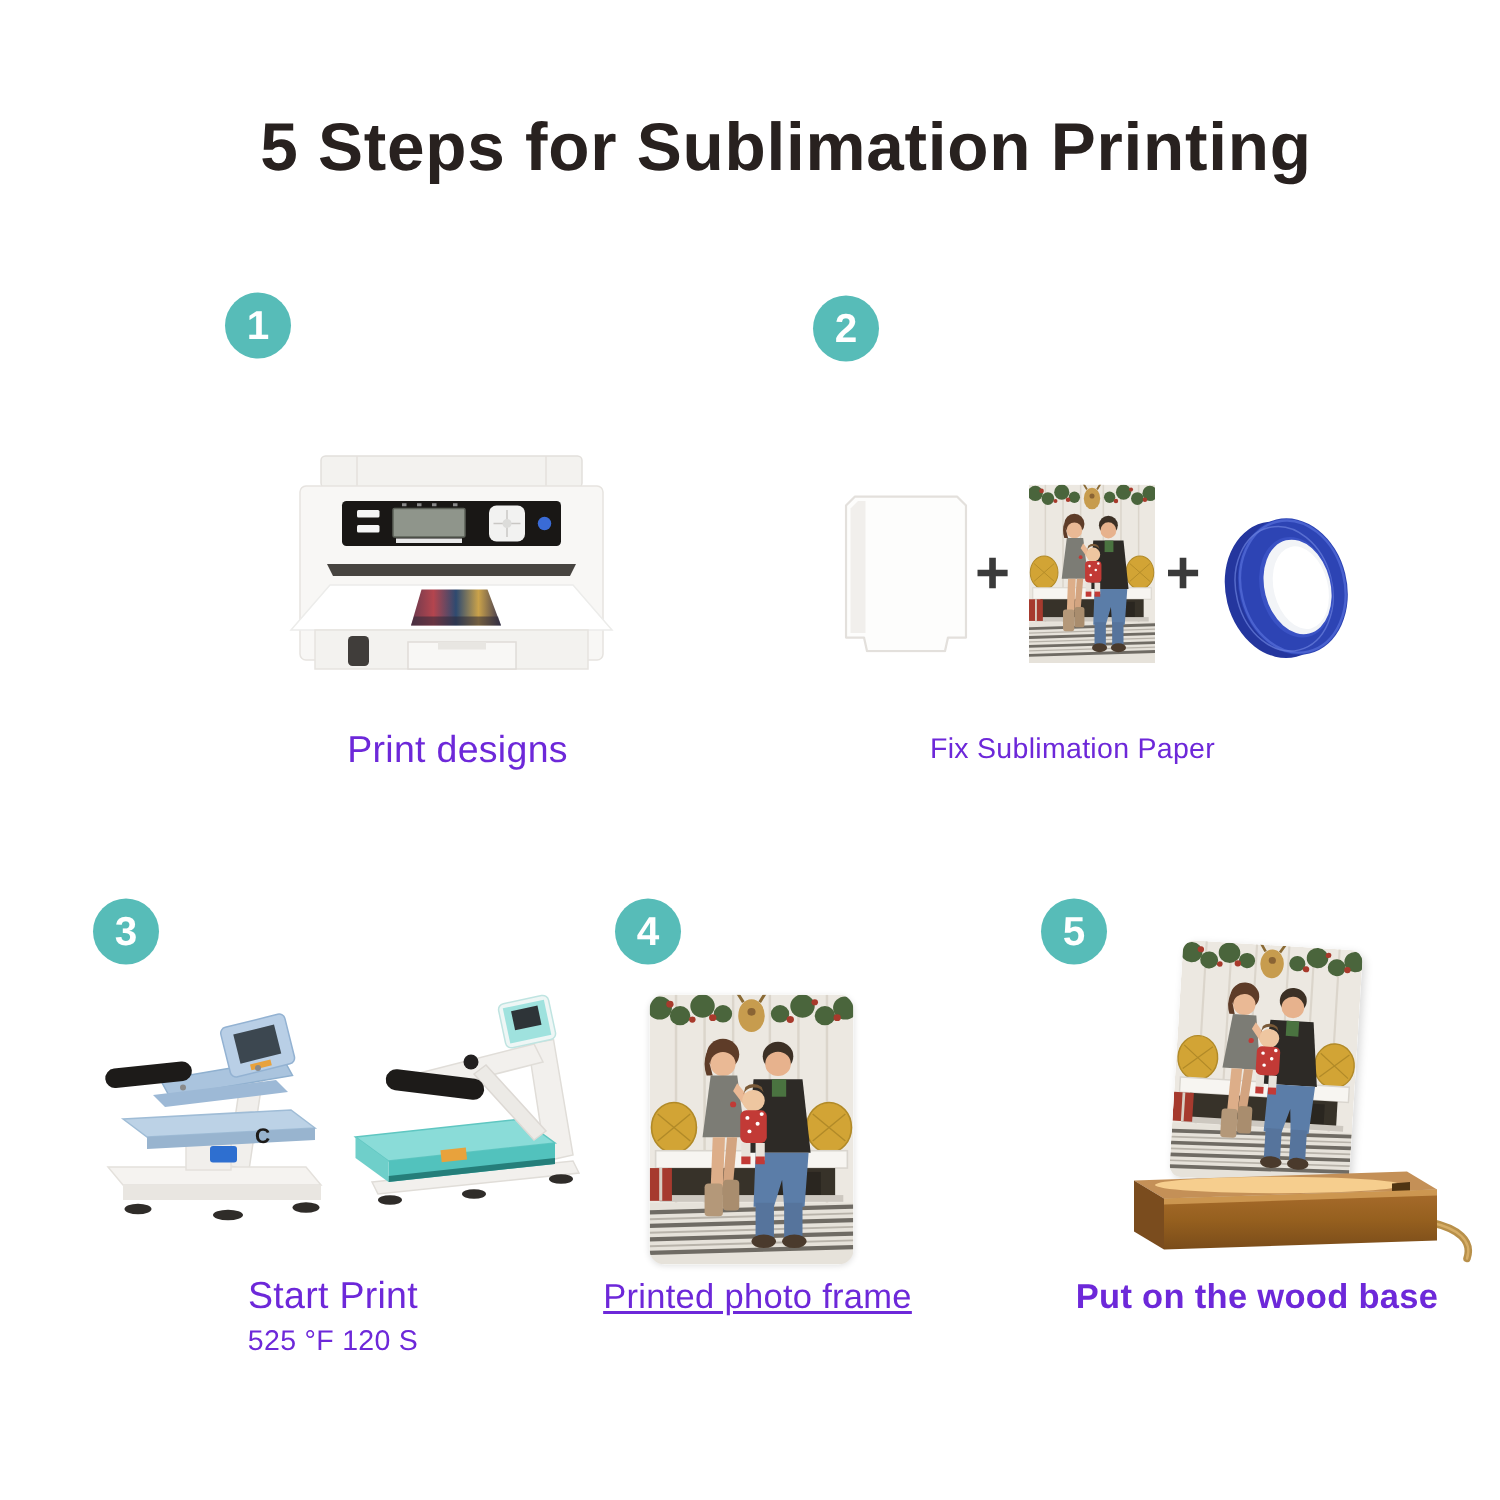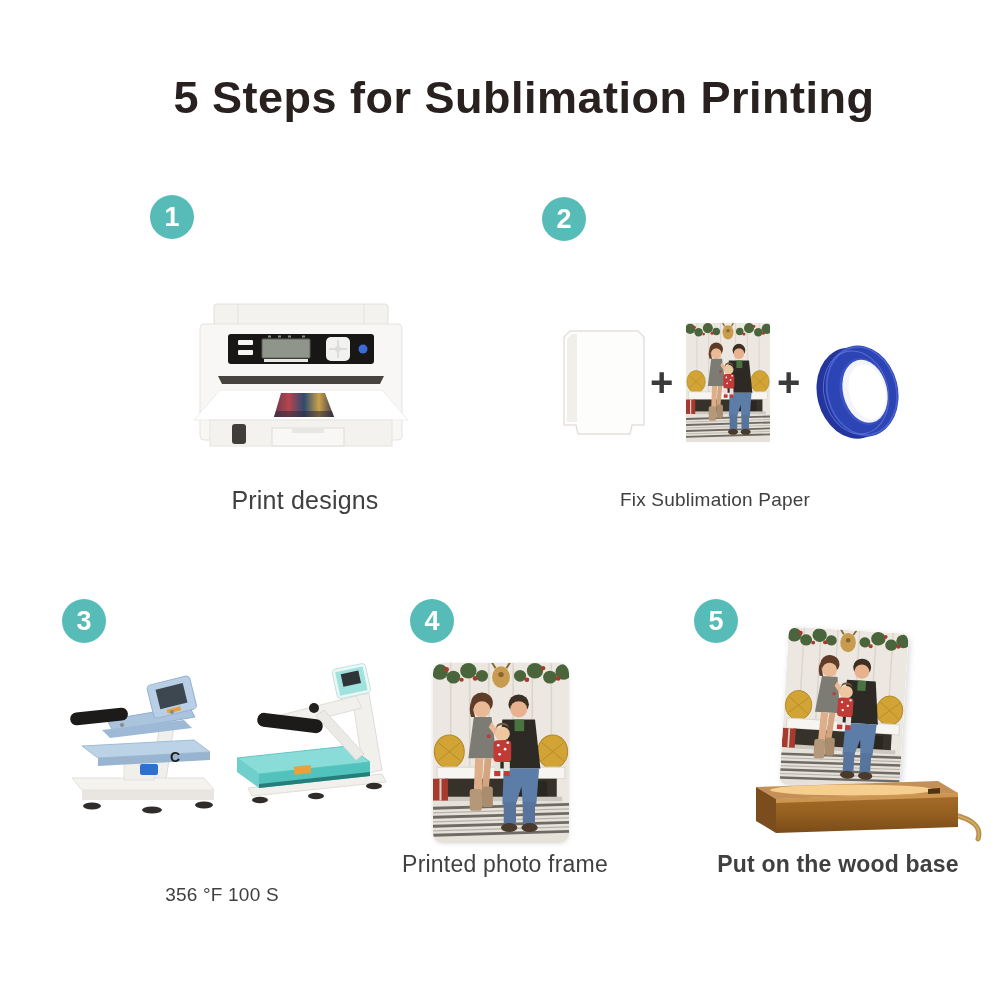--- a/index.html
+++ b/index.html
@@ -2,21 +2,21 @@
 <html><head>
 <meta charset="utf-8">
 <style>
   html,body{margin:0;padding:0;background:#ffffff;}
   .canvas{position:relative;width:1000px;height:1000px;background:#ffffff;overflow:hidden;
           font-family:"Liberation Sans", sans-serif;}
   .title{position:absolute;left:0;top:72px;width:1000px;text-align:center;
          font-size:45px;font-weight:800;letter-spacing:.5px;color:#28211f;margin:0;padding-left:24px;}
   .badge{position:absolute;width:44px;height:44px;border-radius:50%;background:#57bcb8;
          color:#ffffff;font-size:27px;font-weight:700;text-align:center;line-height:44px;}
-  .caption{position:absolute;color:#404040;text-align:center;letter-spacing:.2px;}
+  .caption{position:absolute;color:#6d28d9;text-align:center;letter-spacing:.2px;}
   .plus{position:absolute;color:#3a3a3a;font-size:40px;font-weight:700;line-height:40px;}
   .illus{position:absolute;}
   .photo-frame{border-radius:10px;overflow:hidden;box-shadow:0 1px 4px rgba(0,0,0,.12);}
   svg{display:block;}
 </style>
 </head>
 <body>
 
 <svg width="0" height="0" style="position:absolute" aria-hidden="true">
   <defs>
@@ -230,29 +230,30 @@
         <circle cx="262" cy="50" r="5" fill="#222020"></circle>
         <rect x="205" y="58" width="66" height="14" rx="7" fill="#1d1b19" transform="rotate(7 238 65)"></rect>
         <g transform="rotate(-12 300 26)">
           <rect x="283" y="8" width="34" height="30" rx="4" fill="#eef6f5" stroke="#bfe4e1"></rect>
           <rect x="286" y="11" width="28" height="24" fill="#9fe2de"></rect>
           <rect x="291" y="14" width="18" height="13" fill="#2e3438"></rect>
         </g>
       </g>
     </svg>
   </div>
-  <div class="caption" style="left:82px;top:884px;width:280px;font-size:19px;">356 °F 100 S</div>
+  <div class="caption" style="left:82px;top:850px;width:280px;font-size:25px;">Start Print</div>
+  <div class="caption" style="left:82px;top:884px;width:280px;font-size:19px;">525 °F 120 S</div>
 
   <div class="badge" style="left:410px;top:599px;">4</div>
   <div class="illus photo-frame" style="left:433px;top:663px;width:136px;height:180px;">
     <svg width="136" height="180" viewBox="0 0 100 140" preserveAspectRatio="none">
       <use href="#family-photo" xlink:href="#family-photo"></use>
     </svg>
   </div>
-  <div class="caption" style="left:355px;top:851px;width:300px;font-size:23px;">Printed photo frame</div>
+  <div class="caption" style="left:355px;top:851px;width:300px;font-size:23px;text-decoration:underline;">Printed photo frame</div>
 
   <div class="badge" style="left:694px;top:599px;">5</div>
   <div class="illus" style="left:742px;top:630px;width:240px;height:225px;">
     <div style="position:absolute;left:42px;top:0;width:120px;height:158px;transform:rotate(3.5deg);border-radius:8px;overflow:hidden;box-shadow:2px 2px 6px rgba(0,0,0,.15);">
       <svg width="120" height="158" viewBox="0 0 100 140" preserveAspectRatio="none">
         <use href="#family-photo" xlink:href="#family-photo"></use>
       </svg>
     </div>
     <svg width="240" height="80" viewBox="0 0 240 80" style="position:absolute;left:0;top:145px;">
       <defs>

